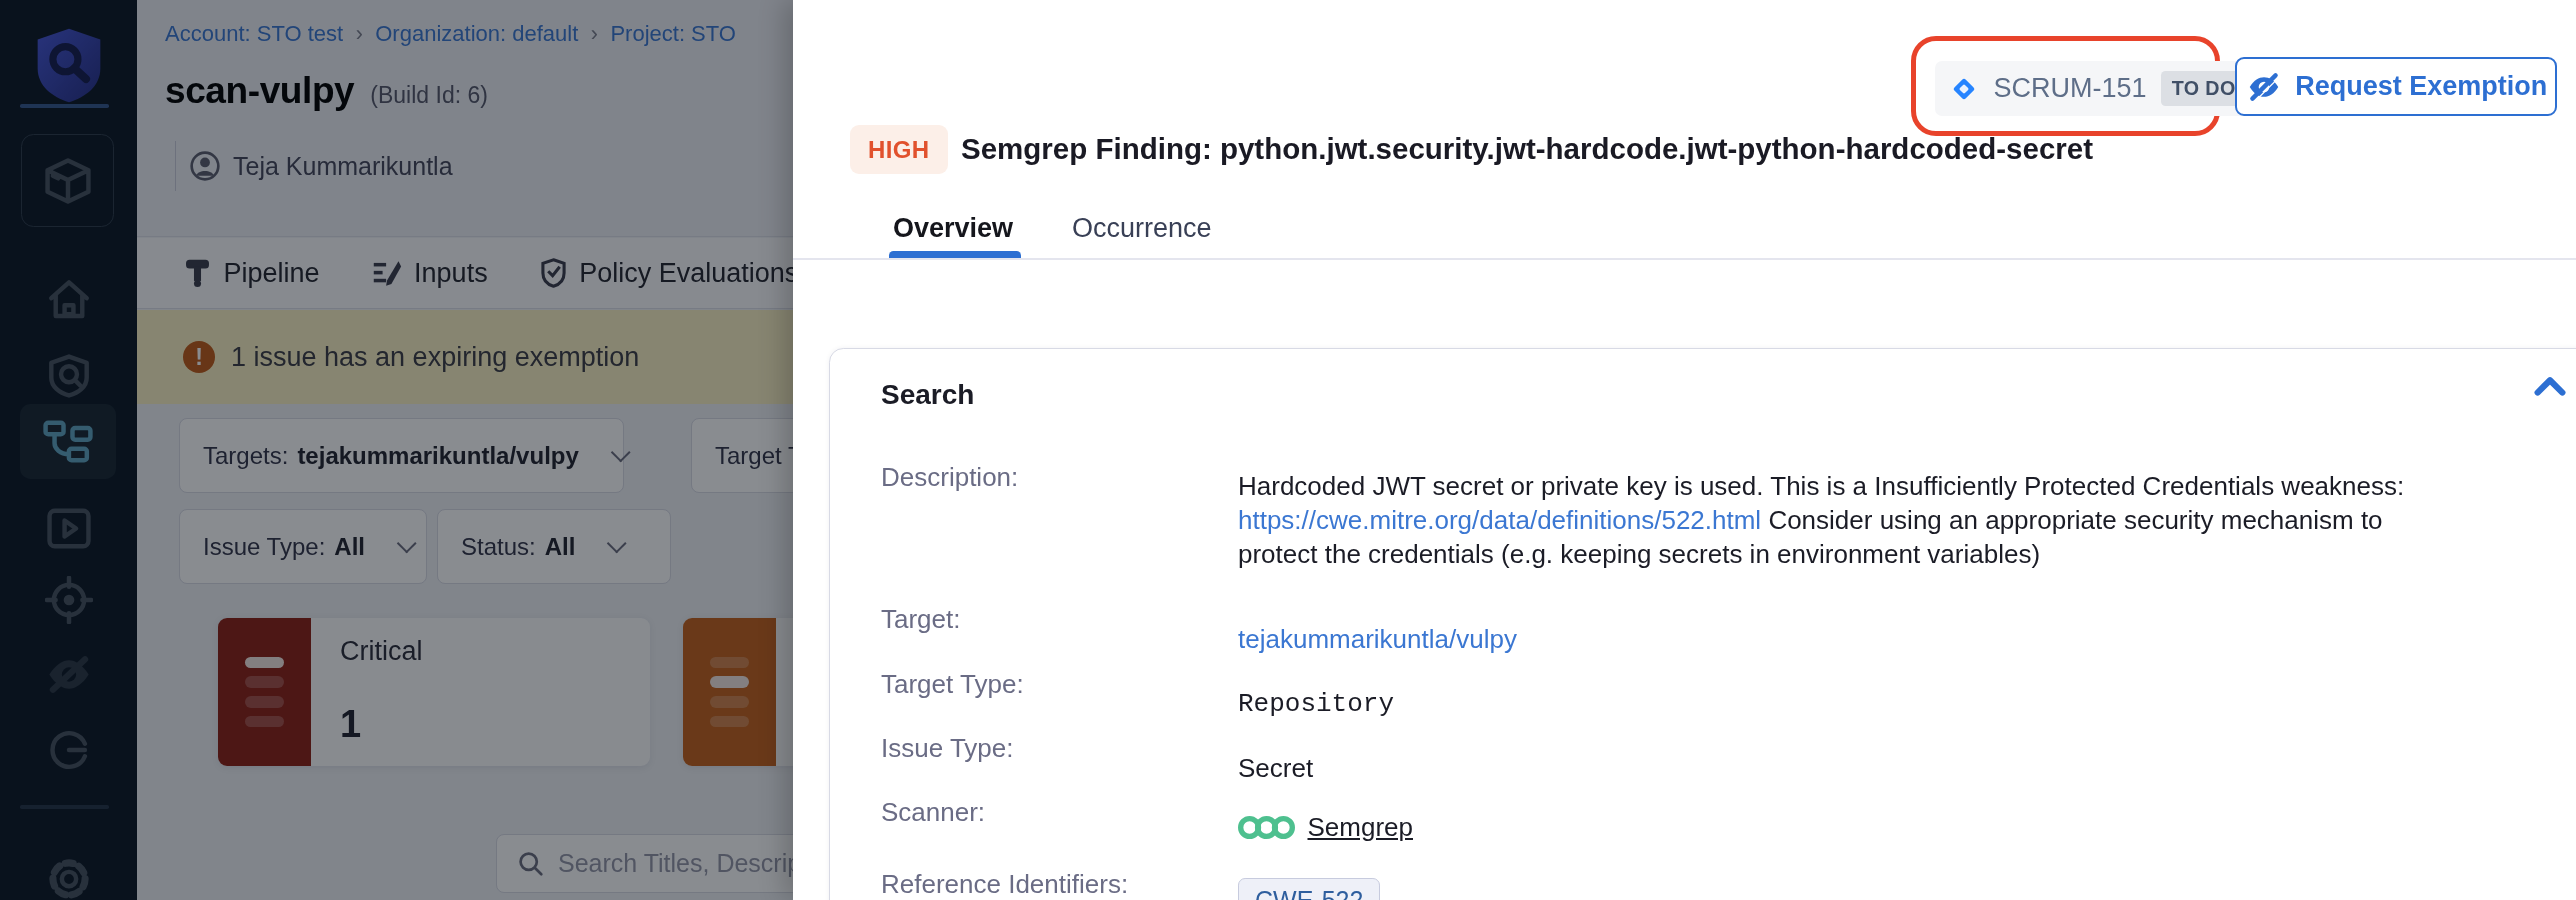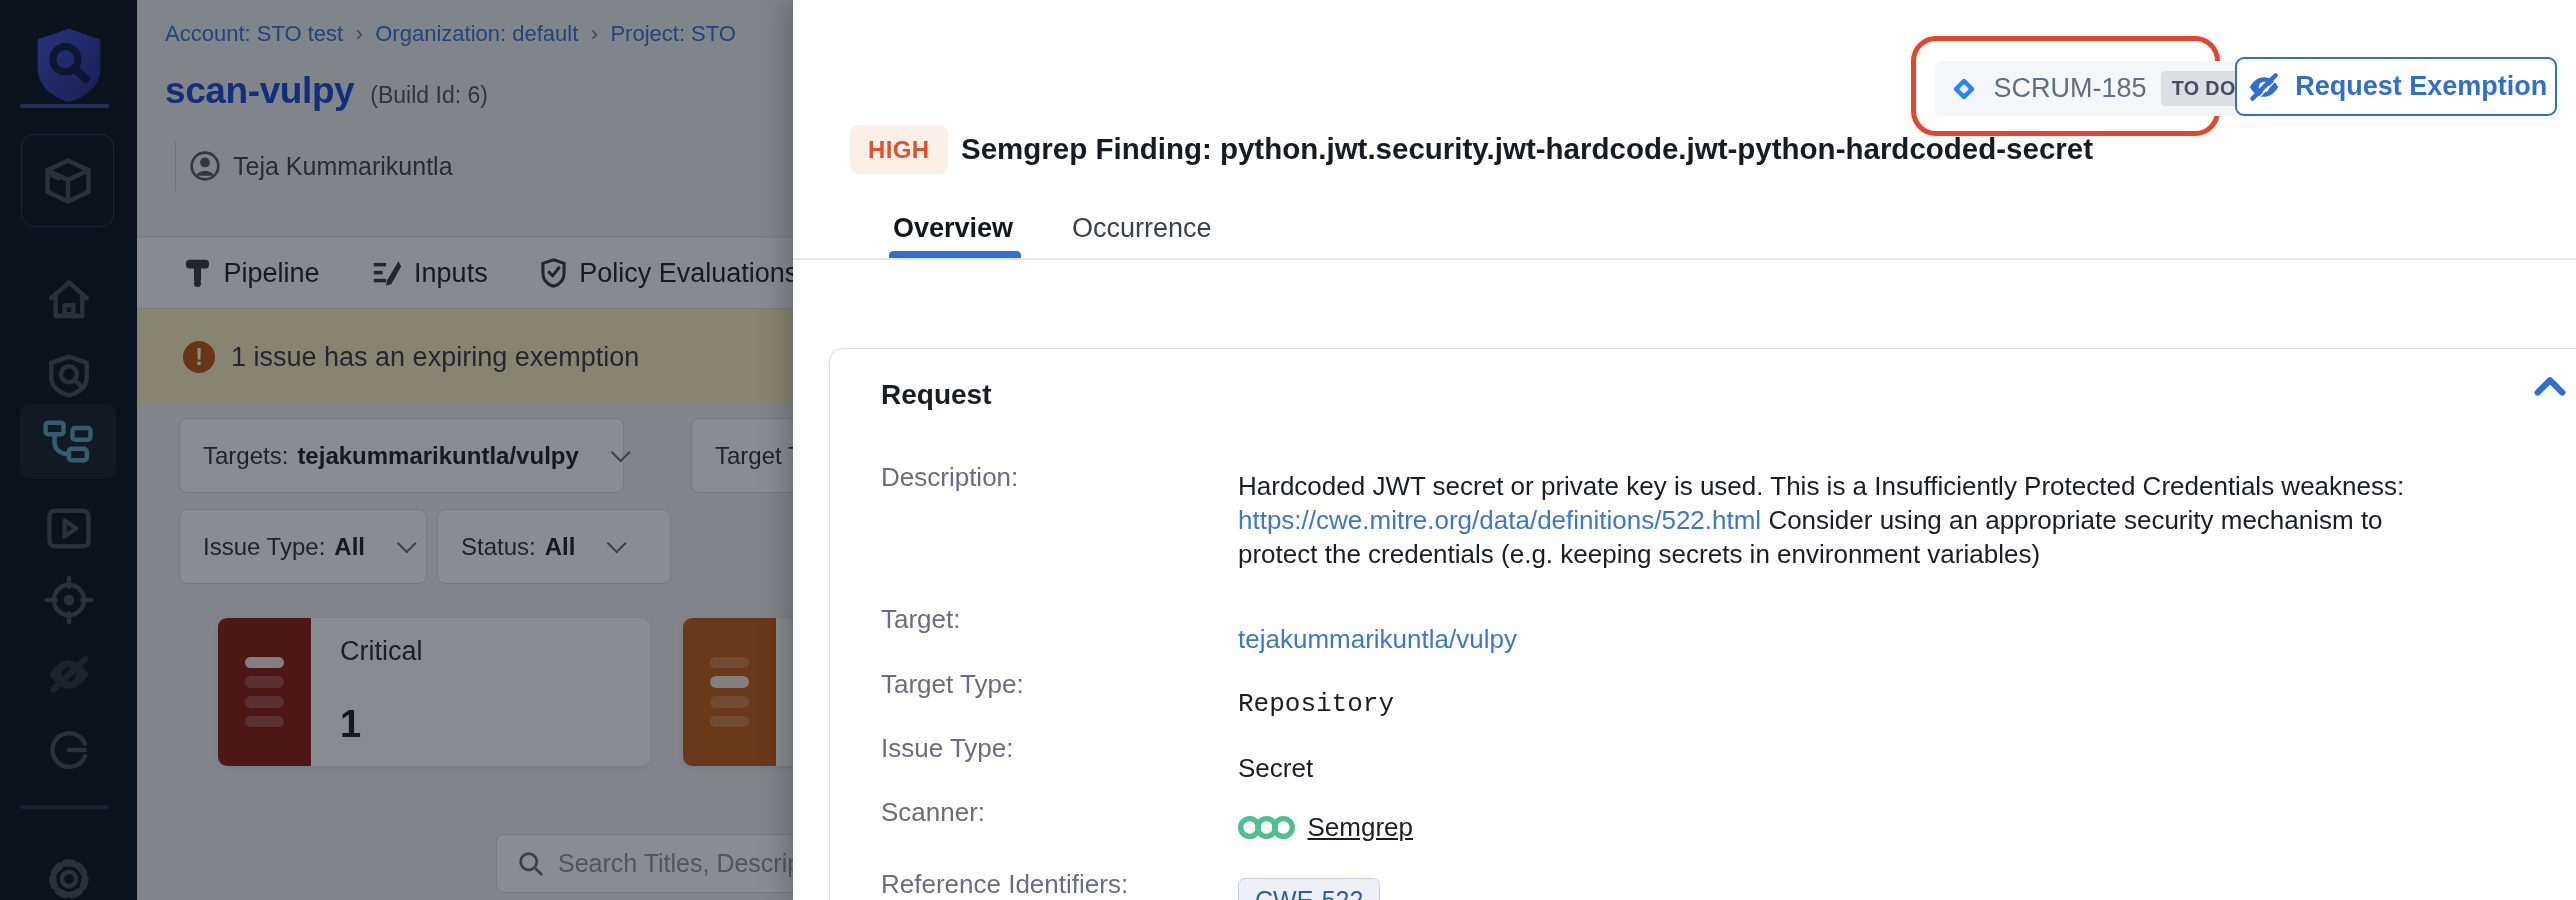--- a/index.html
+++ b/index.html
@@ -20,21 +20,21 @@
   .sb-item.selected { left:19.7px; width:96px; height:75px; background:#172531; border-radius:10.7px; }
   svg.sbi { stroke:#46525f; fill:none; stroke-width:5; stroke-linecap:round; stroke-linejoin:round; }
   svg.sbi-teal { stroke:#5ea4c0; fill:none; stroke-width:5; stroke-linecap:round; stroke-linejoin:round; }
 
   
   .left { position:absolute; left:137px; top:0; width:657px; height:900px; background:#eff1f5; z-index:2; }
   .lc-header { position:absolute; left:0; top:0; width:804px; height:237px; background:#edf0f6; border-bottom:0.9px solid #dcdee9; }
   .breadcrumb { position:absolute; left:28px; top:21.4px; font-size:22px; color:#2170b8; display:flex; gap:12.5px; align-items:center; }
   .crumb-sep { color:#7c7e8c; font-size:21.4px; }
   .page-title-row { position:absolute; left:28px; top:70px; display:flex; align-items:baseline; gap:16px; }
-  .page-title { font-size:37px; font-weight:bold; color:#1d4ed8; letter-spacing:-0.4px;text-align:right; }
+  .page-title { font-size:37px; font-weight:bold; color:#000000; letter-spacing:-0.4px;text-align:right; }
   .build-id { font-size:23px; color:#55576a; }
   .user-row { position:absolute; left:38px; top:141px; display:flex; align-items:center; gap:12.5px;
     border-left:1.8px solid #c9ccda; padding-left:12.5px; height:50px; }
   .user-name { font-size:25px; color:#44465a; }
   .lc-tabbar { position:absolute; left:0; top:238px; width:804px; height:71px; background:#fbfbfd; border-bottom:0.9px solid #dcdee9;
     display:flex; align-items:center; gap:52px; padding-left:47px; }
   .lc-tab { display:flex; align-items:center; gap:12.5px; font-size:27px; color:#23252f; font-weight:500; white-space:nowrap; }
   .banner { position:absolute; left:0; top:310px; width:804px; height:94px; background:#fcf2c4;
     display:flex; align-items:center; gap:16px; padding-left:46px; }
   .banner-icon { width:32px; height:32px; border-radius:50%; background:#c05a17; color:#fff; font-weight:bold;
@@ -304,21 +304,21 @@
   <div class="backdrop"></div>
 
   <section class="panel">
 
     <div class="ticket-ring"></div>
     <div class="ticket-chip">
       <svg width="30" height="30" viewBox="0 0 34 34">
         <rect x="8" y="8" width="18" height="18" rx="3" transform="rotate(45 17 17)" fill="#2684ff"></rect>
         <rect x="13" y="13" width="8" height="8" rx="1.5" transform="rotate(45 17 17)" fill="#eaf2ff"></rect>
       </svg>
-      <span class="ticket-id">SCRUM-185</span>
+      <span class="ticket-id">SCRUM-151</span>
       <span class="ticket-status">TO DO</span>
     </div>
 
     <button class="exempt-btn">
       <svg width="38" height="32" viewBox="0 0 42 36">
         <path d="M5 18 C10 10 15 7 21 7 C27 7 32 10 37 18 C32 26 27 29 21 29 C15 29 10 26 5 18 Z" fill="#2d6fd2"></path>
         <circle cx="21" cy="18" r="6" fill="#fff"></circle>
         <line x1="8" y1="31" x2="34" y2="5" stroke="#2d6fd2" stroke-width="5" stroke-linecap="round"></line>
         <line x1="8" y1="31" x2="34" y2="5" stroke="#fff" stroke-width="1.5" stroke-linecap="round" transform="translate(3 3)"></line>
       </svg>
@@ -329,21 +329,21 @@
     <div class="finding-title">Semgrep Finding: python.jwt.security.jwt-hardcode.jwt-python-hardcoded-secret</div>
 
     <div class="panel-tabs">
       <span class="panel-tab active">Overview</span>
       <span class="panel-tab">Occurrence</span>
     </div>
     <div class="tab-underline"></div>
     <div class="tabs-divider"></div>
 
     <div class="details-card">
-      <div class="details-heading">Request</div>
+      <div class="details-heading">Search</div>
       <div class="collapse-chevron">
         <svg width="32" height="23" viewBox="0 0 36 26">
           <path d="M4 21 L18 7 L32 21" fill="none" stroke="#2d6fd2" stroke-width="7" stroke-linecap="round" stroke-linejoin="round"></path>
         </svg>
       </div>
 
       <div class="drow-label" style="top:113px;">Description:</div>
       <div class="drow-value desc-text" style="top:100px;">
         <span>Hardcoded JWT secret or private key is used. This is a Insufficiently Protected Credentials weakness: </span><a class="inline-link">https://cwe.mitre.org/data/definitions/522.html</a><span> Consider using an appropriate security mechanism to protect the credentials (e.g. keeping secrets in environment variables)</span>
       </div>

